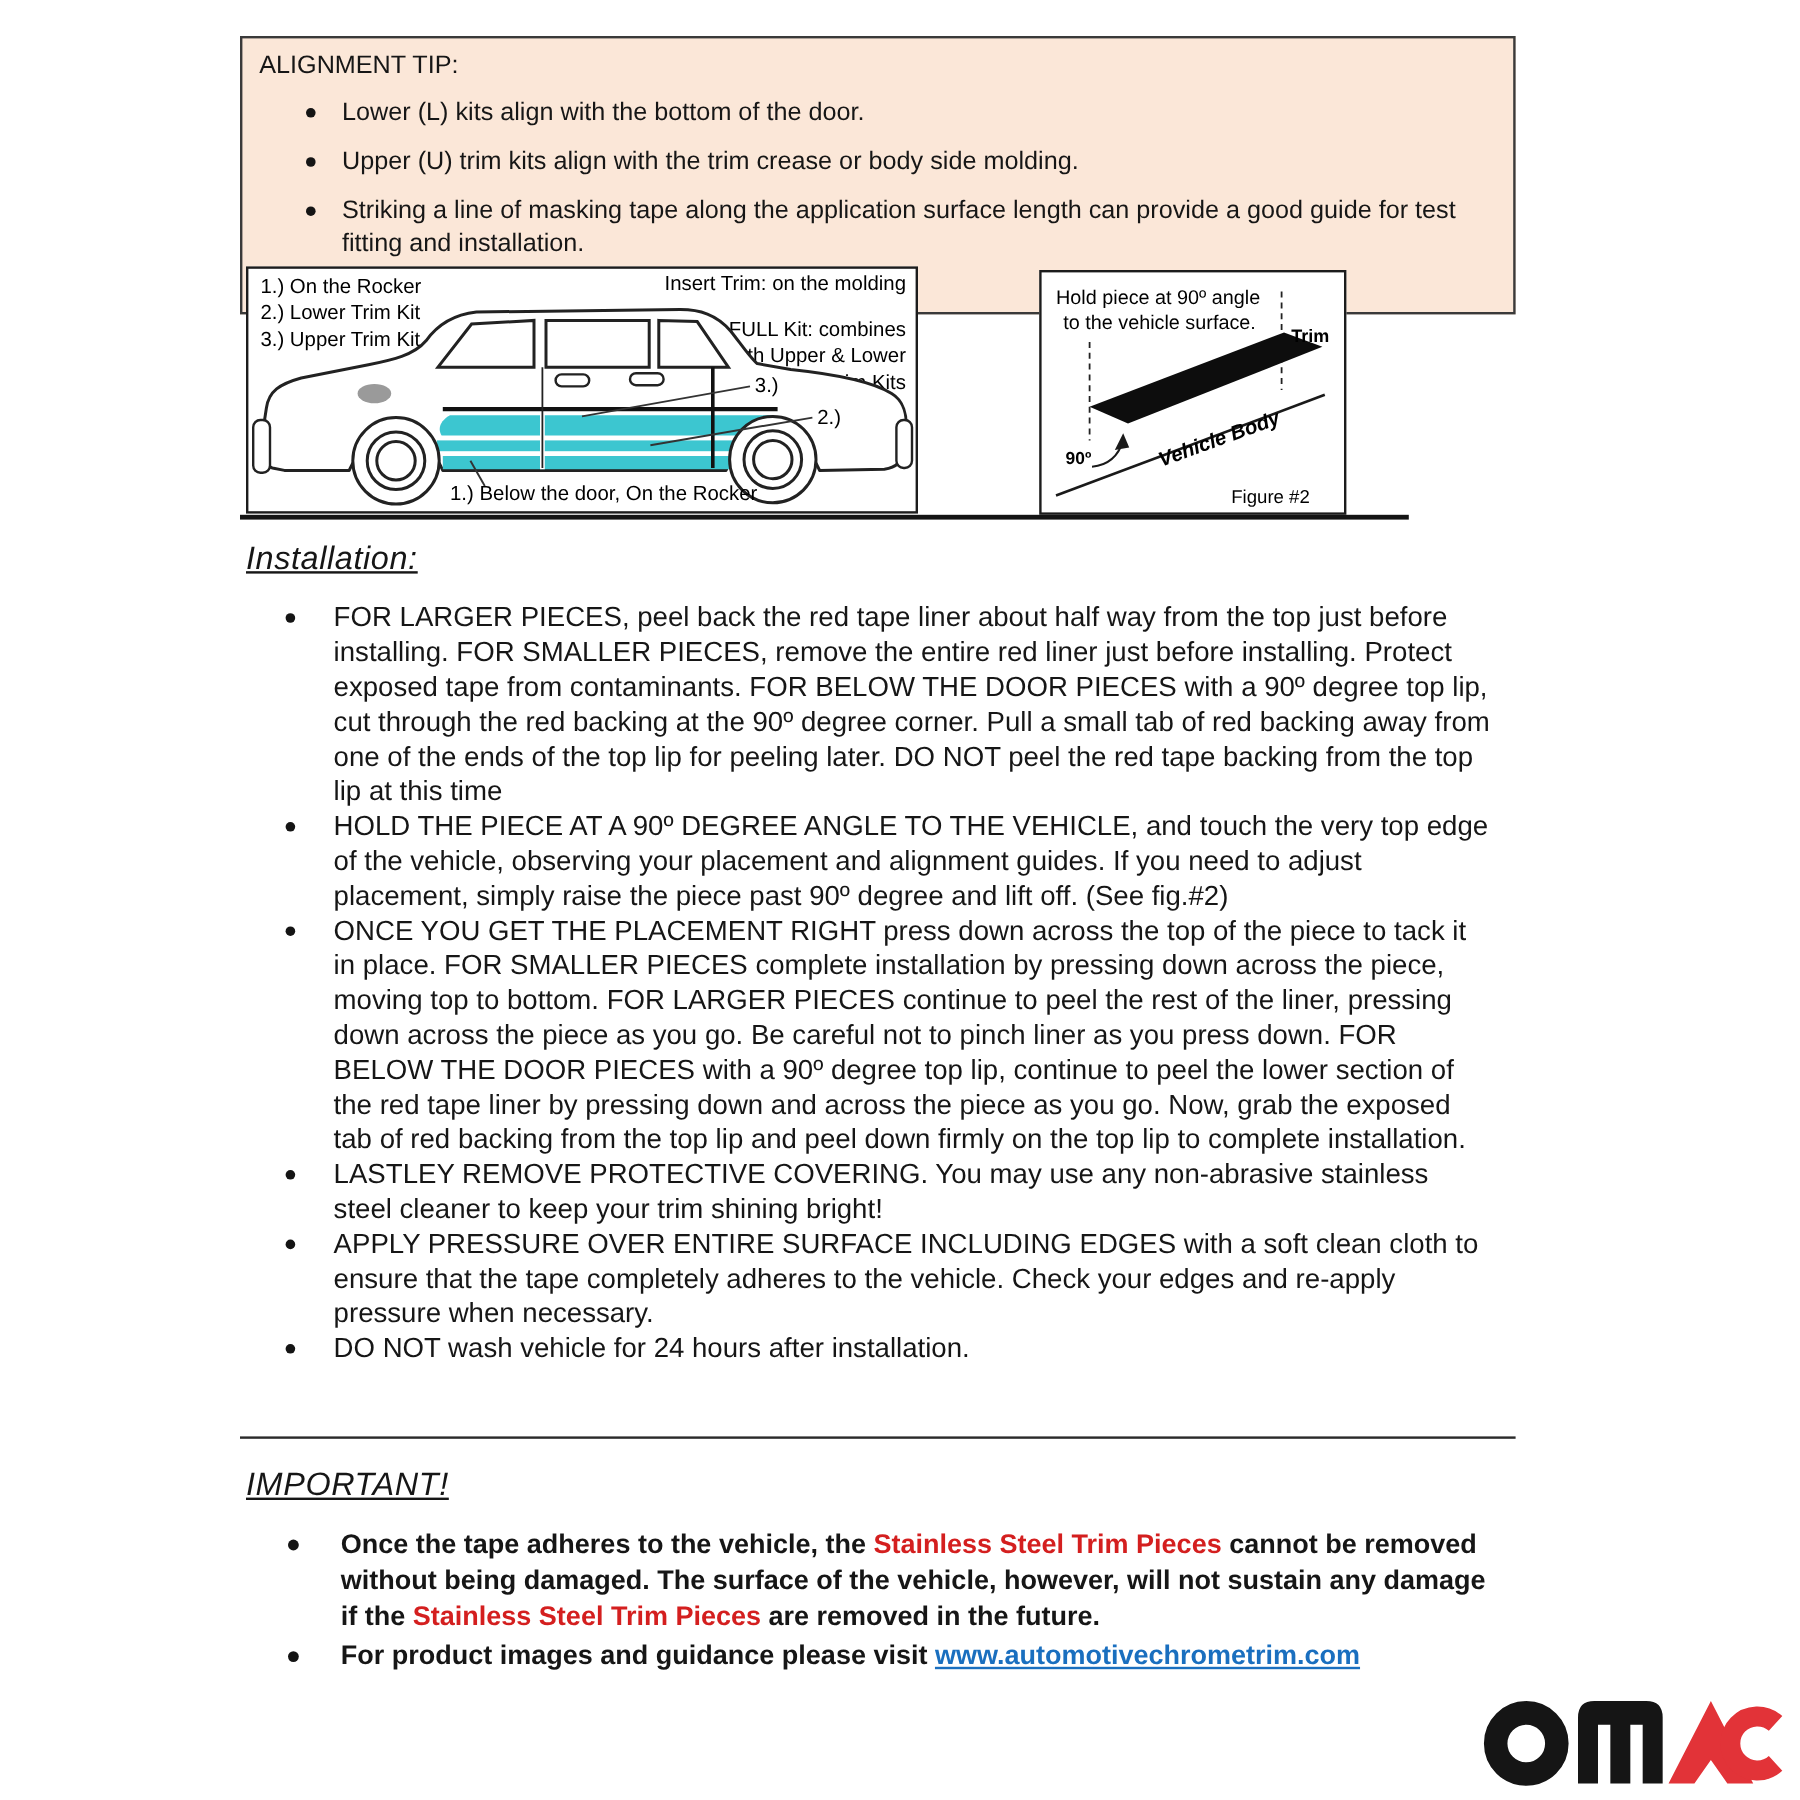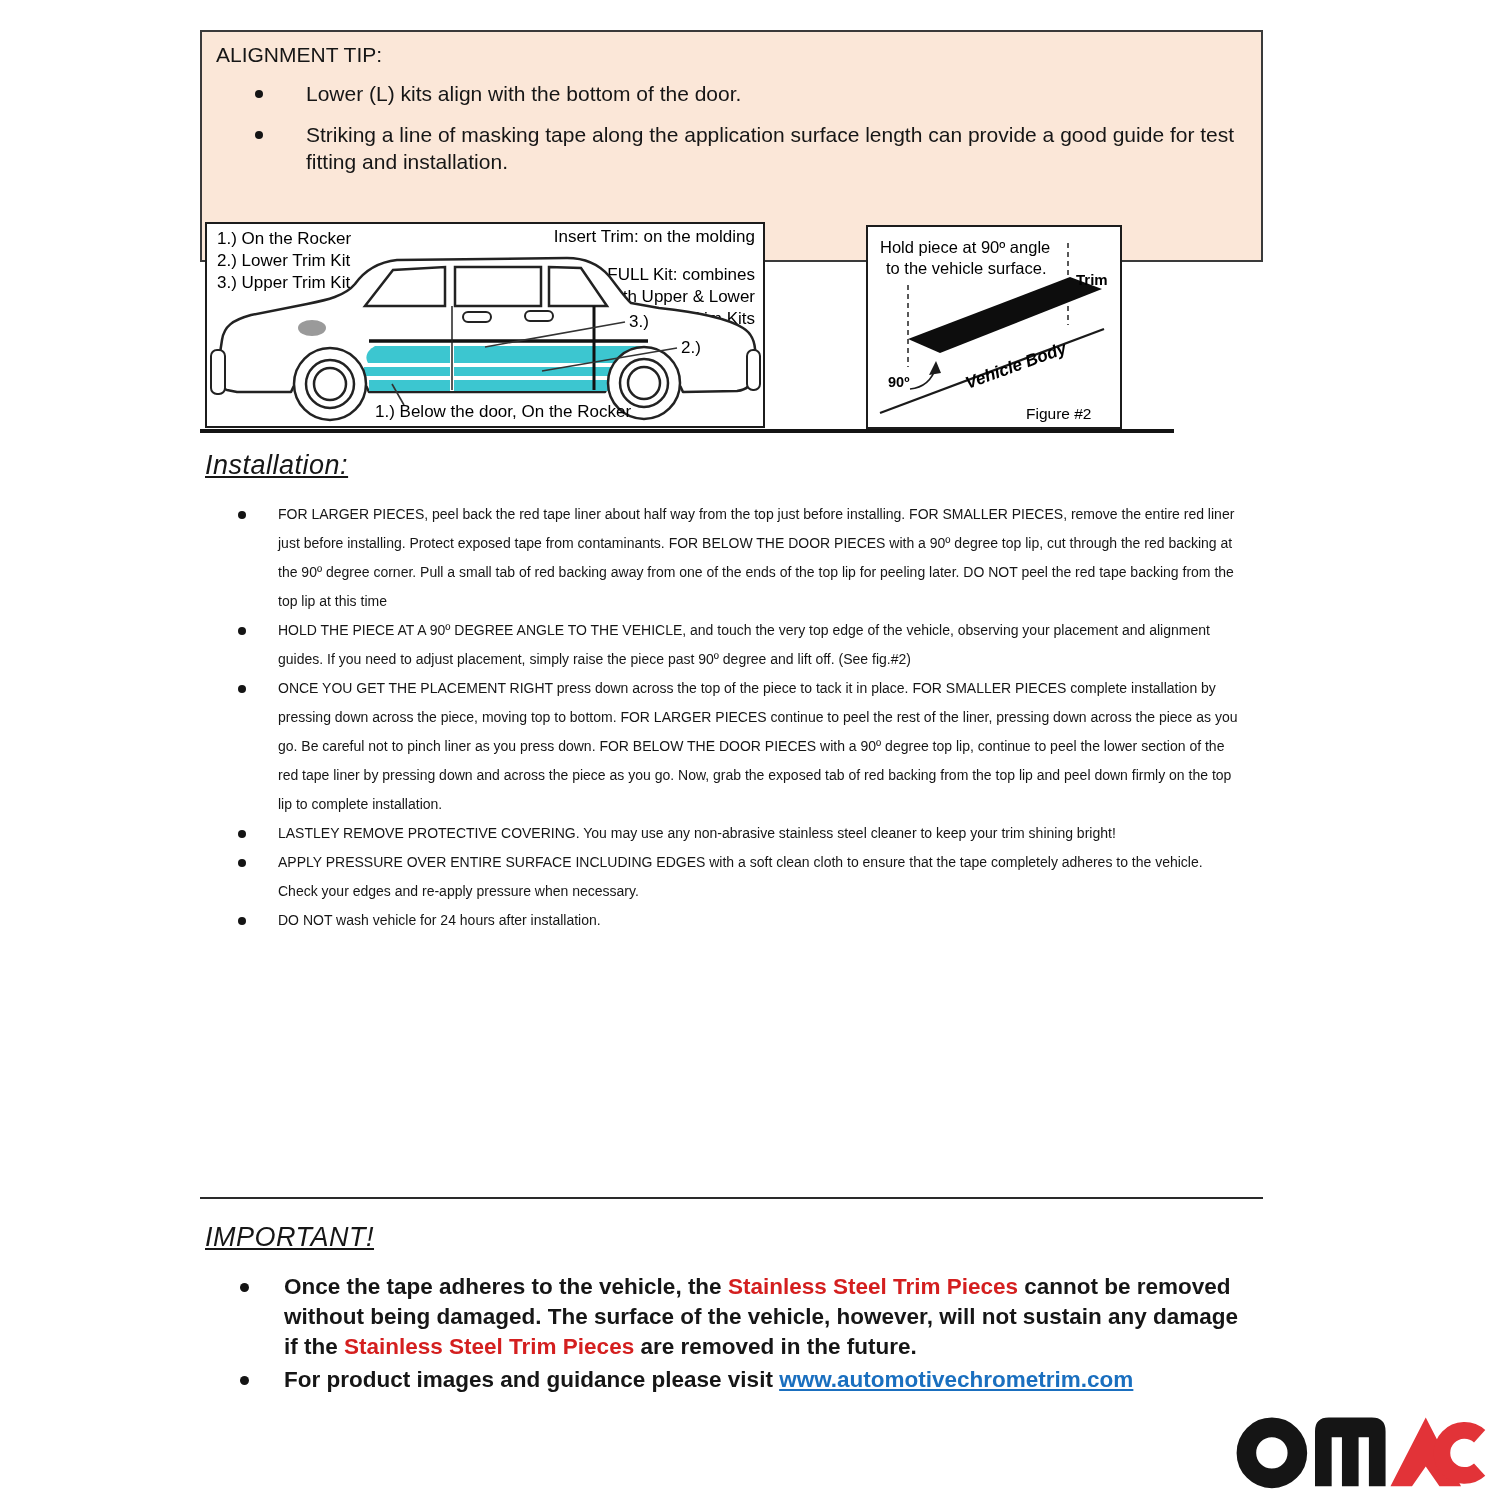--- a/index.html
+++ b/index.html
@@ -8,21 +8,21 @@
     font-family:"Liberation Sans", sans-serif;color:#161616;overflow:hidden;
   }
   
   .tipbox{
     position:absolute;left:200px;top:30px;width:1063px;height:232px;
     box-sizing:border-box;background:var(--tip_bg);border:2px solid #3a3a3a;
   }
   .tipbox-title{font-size:21px;padding:11px 0 0 14px;}
   .tipbox ul{list-style:none;margin:13px 0 0 0;padding:0;}
   .tipbox li{
-    position:relative;margin:0 18px 14px 0;padding-left:104px;
+    position:relative;margin:0 18px 14px 0;padding-left:83px;
     font-size:21px;line-height:27px;
   }
   .tipbox li::before{
     content:"";position:absolute;left:53px;top:10px;width:8px;height:8px;
     border-radius:50%;background:#141414;
   }
   
   .carbox{
     position:absolute;left:205px;top:222px;width:560px;height:206px;
     box-sizing:border-box;background:#fff;border:2px solid #1c1c1c;text-align:right;
@@ -36,21 +36,21 @@
   
   .sec-heading{
     position:absolute;font-size:27px;font-style:italic;
     text-decoration:underline;letter-spacing:.5px;
   }
   #installation-heading{left:205px;top:450px;}
   #important-heading{left:205px;top:1222px;}
   .doc-list{list-style:none;margin:0;padding:0;position:absolute;}
   #installation-list{left:200px;top:500px;width:1045px;}
   #installation-list li{
-    position:relative;padding-left:78px;font-size:14px;line-height:29px;margin:0;
+    position:relative;padding-left:78px;font-size:23px;line-height:29px;margin:0;
   }
   #installation-list li::before{
     content:"";position:absolute;left:38px;top:11px;width:8px;height:8px;
     border-radius:50%;background:#141414;
   }
   #important-list{left:200px;top:1272px;width:1055px;}
   #important-list li{
     position:relative;padding-left:84px;font-size:22.5px;line-height:30px;
     font-weight:bold;margin:0 0 3px 0;
   }
@@ -64,20 +64,21 @@
   .logo{position:absolute;left:1230px;top:1398px;width:268px;height:98px;}
   svg text{font-family:"Liberation Sans", sans-serif;}
 </style>
 </head>
 <body>
 
 <div class="tipbox">
   <div class="tipbox-title">ALIGNMENT TIP:</div>
   <ul>
     <li>Lower (L) kits align with the bottom of the door.</li>
+    <li>Upper (U) trim kits align with the trim crease or body side molding.</li>
     <li>Striking a line of masking tape along the application surface length can provide a good guide for test fitting and installation.</li>
   </ul>
 </div>
 
 <div class="carbox">
   <svg width="556" height="202" viewBox="0 0 556 202">
 
     <text x="10" y="20" font-size="17">1.) On the Rocker</text>
     <text x="10" y="42" font-size="17">2.) Lower Trim Kit</text>
     <text x="10" y="64" font-size="17">3.) Upper Trim Kit</text>

